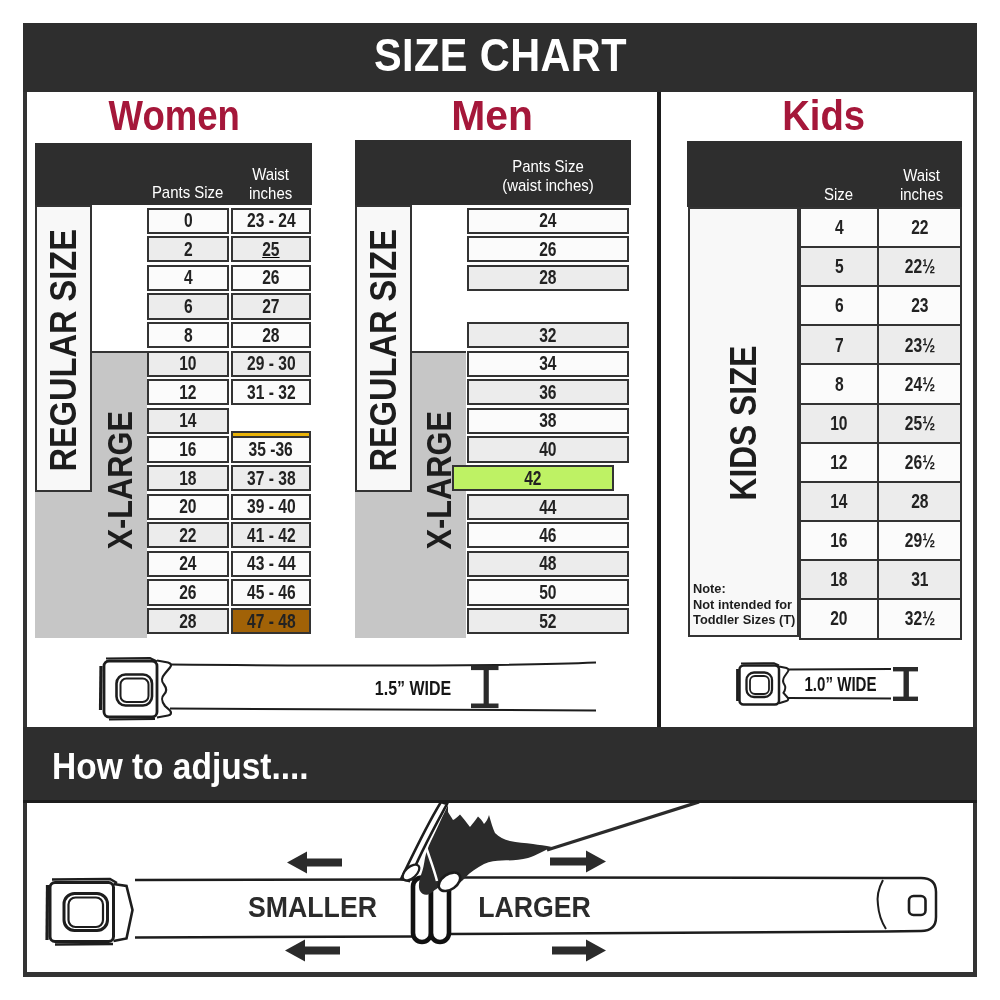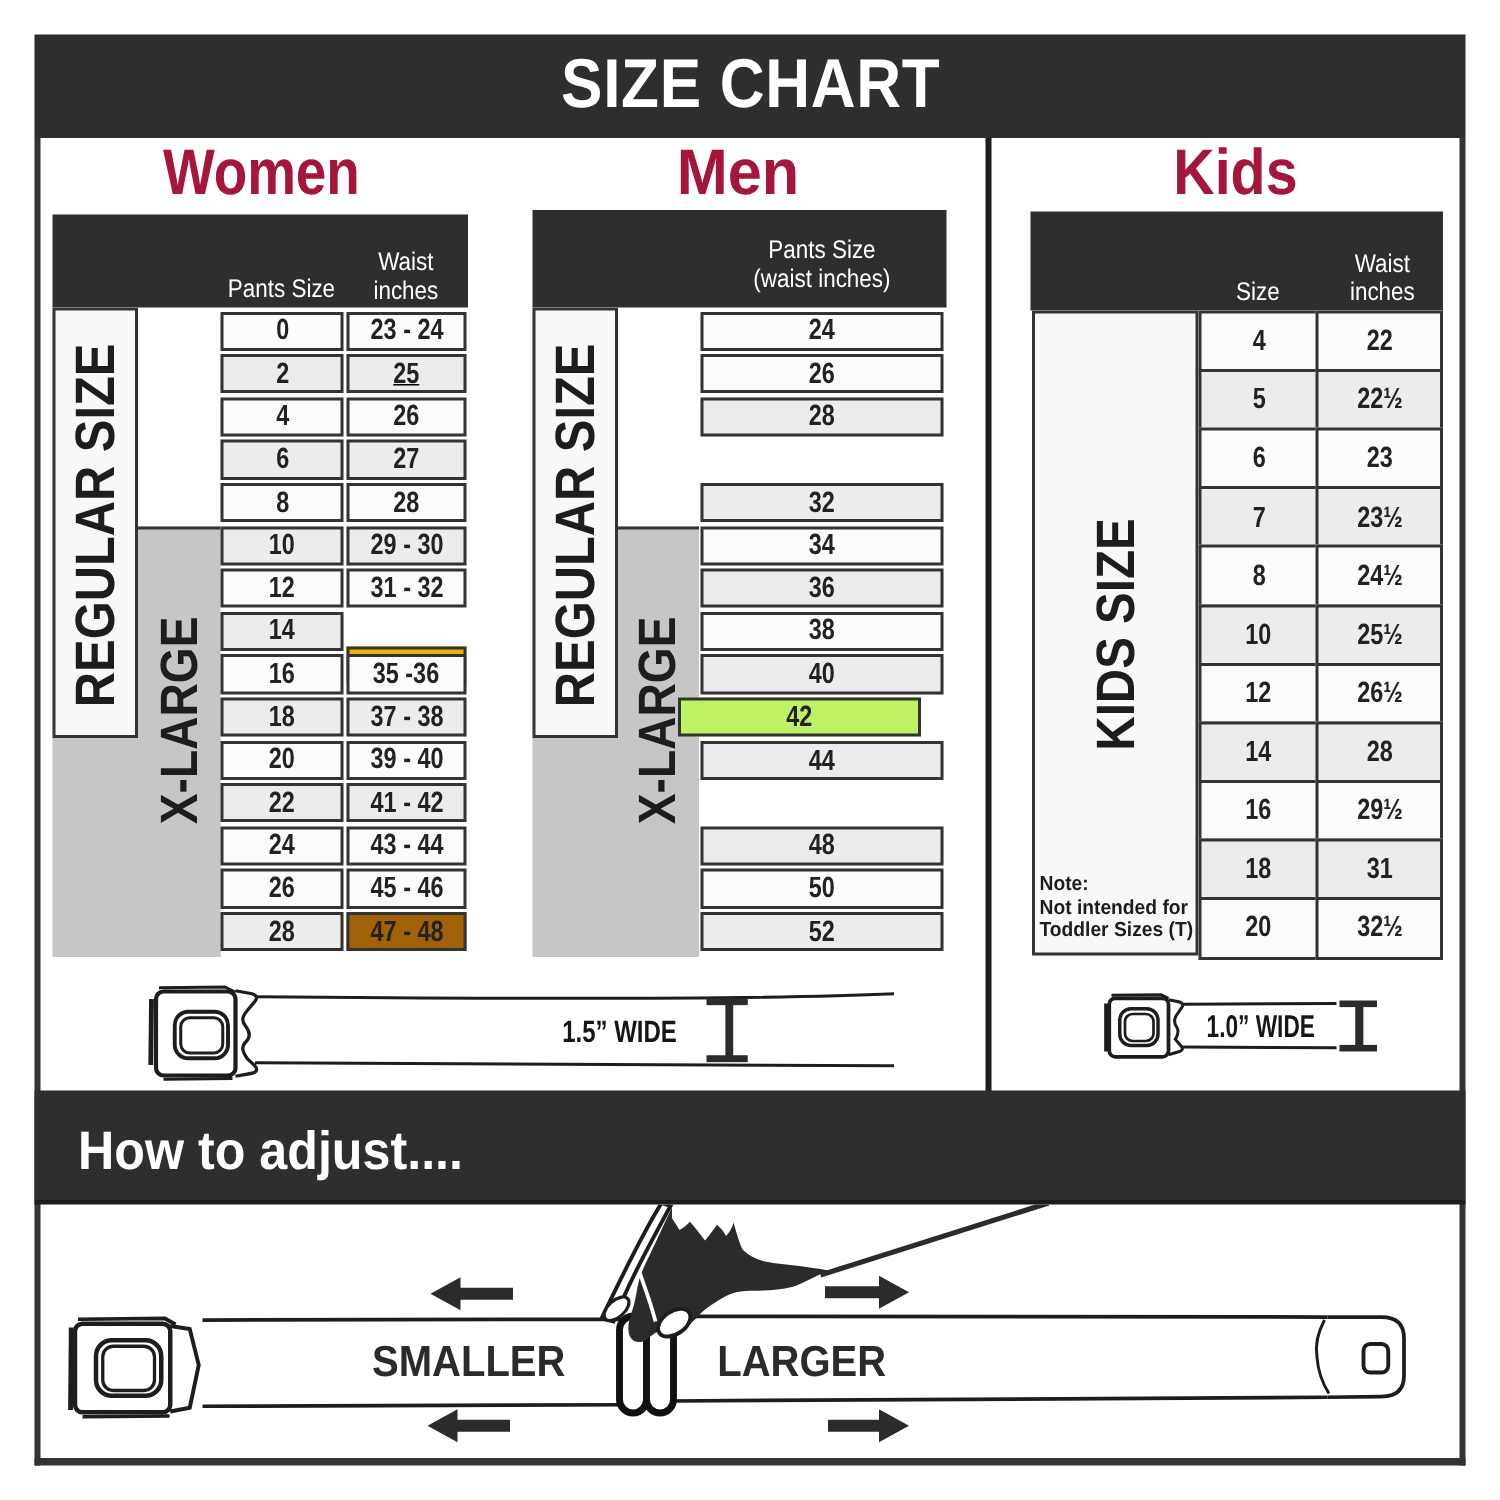--- a/index.html
+++ b/index.html
@@ -189,20 +189,23 @@
     </div>
 
 <div style="position:absolute;left:452px;top:464.9px;width:162px;height:26.3px;background:#bef264;border:2.3px solid #333333;box-sizing:border-box;display:flex;align-items:center;justify-content:center;">
       <span style="font-weight:bold;font-size:19.5px;color:#222222;display:inline-block;transform:scaleX(0.8);white-space:nowrap;">42</span>
     </div>
 
 <div style="position:absolute;left:467px;top:493.5px;width:162px;height:26.3px;background:#ececec;border:2.3px solid #333333;box-sizing:border-box;display:flex;align-items:flex-start;justify-content:center;">
       <span style="font-weight:bold;font-size:19.5px;color:#222222;display:inline-block;transform:scaleX(0.8);white-space:nowrap;">44</span>
     </div>
 
+<div style="position:absolute;left:467px;top:522.1px;width:162px;height:26.3px;background:#fbfbfb;border:2.3px solid #333333;box-sizing:border-box;display:flex;align-items:center;justify-content:center;">
+      <span style="font-weight:bold;font-size:19.5px;color:#222222;display:inline-block;transform:scaleX(0.8);white-space:nowrap;">46</span>
+    </div>
 
 <div style="position:absolute;left:467px;top:550.7px;width:162px;height:26.3px;background:#ececec;border:2.3px solid #333333;box-sizing:border-box;display:flex;align-items:center;justify-content:center;">
       <span style="font-weight:bold;font-size:19.5px;color:#222222;display:inline-block;transform:scaleX(0.8);white-space:nowrap;">48</span>
     </div>
 
 <div style="position:absolute;left:467px;top:579.3px;width:162px;height:26.3px;background:#fbfbfb;border:2.3px solid #333333;box-sizing:border-box;display:flex;align-items:center;justify-content:center;">
       <span style="font-weight:bold;font-size:19.5px;color:#222222;display:inline-block;transform:scaleX(0.8);white-space:nowrap;">50</span>
     </div>
 
 <div style="position:absolute;left:467px;top:607.9px;width:162px;height:26.3px;background:#ececec;border:2.3px solid #333333;box-sizing:border-box;display:flex;align-items:center;justify-content:center;">

